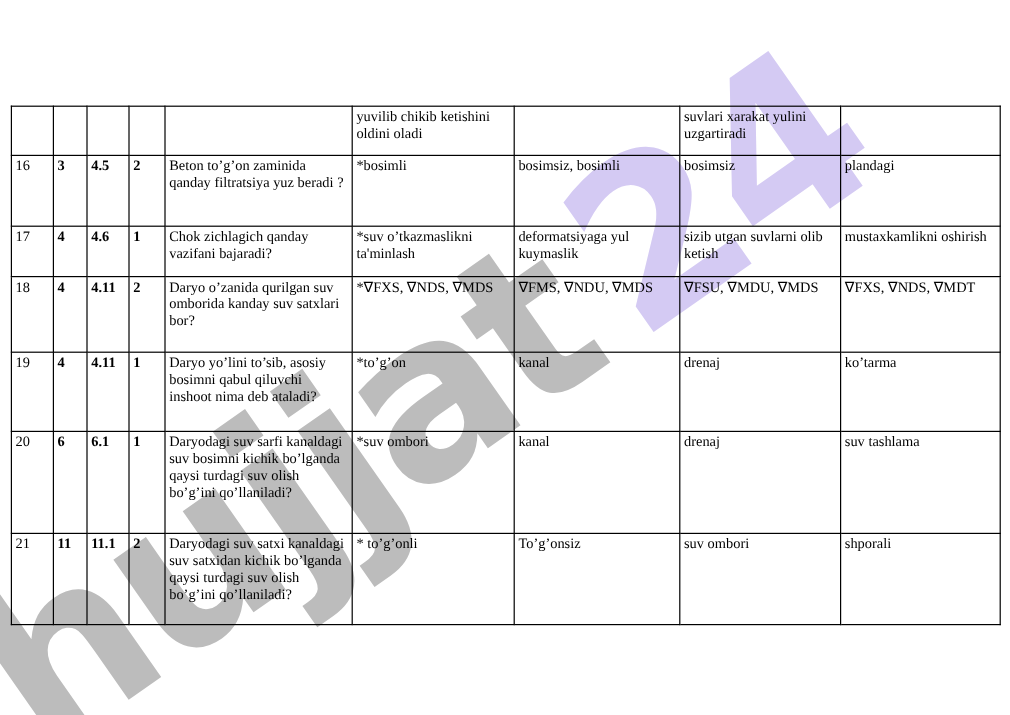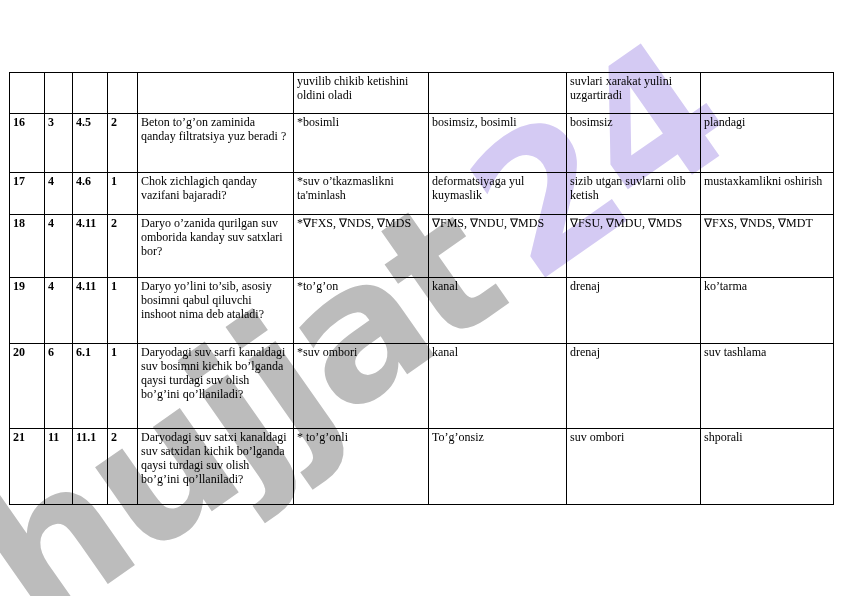--- a/index.html
+++ b/index.html
@@ -36,21 +36,21 @@
     z-index: 1;
     user-select: none;
   }
   .watermark .wm-24 {
     margin-left: 28px;
   }
   
   table.qtable {
     position: absolute;
     left: 9px;
-    top: 72px;
+    top: 88px;
     width: 824px;
     border-collapse: collapse;
     table-layout: fixed;
     background: transparent;
     z-index: 2;
   }
   table.qtable td {
     border: 1px solid #000000;
     padding: 1px 4px 1px 3px;
     font-size: 12px;
@@ -59,21 +59,21 @@
     overflow: hidden;
     word-wrap: break-word;
   }
   td.numcell {
     vertical-align: middle;
     font-weight: bold;
     padding-left: 5px;
   }
   td.rownumcell {
     vertical-align: middle;
-    font-weight: bold;
+    font-weight: normal;
     padding-left: 5px;
     padding-top: 16px;
   }
   td.questioncell {
     font-weight: normal;
   }
 </style>
 </head>
 <body>
 

